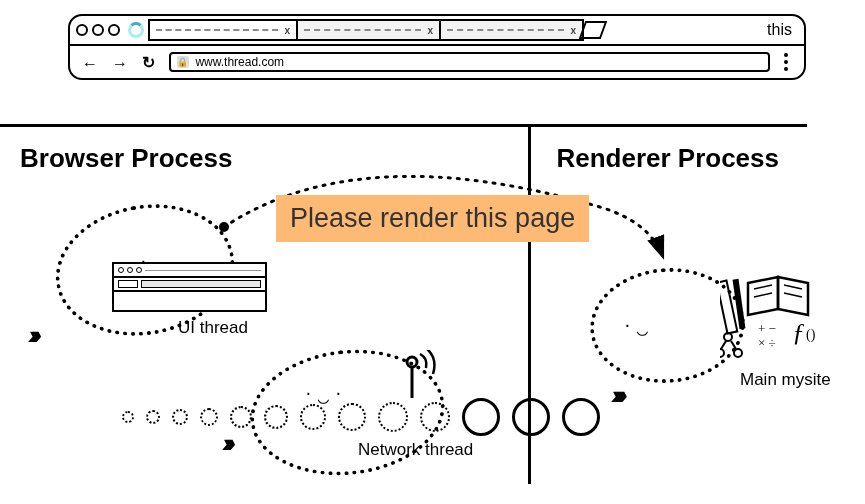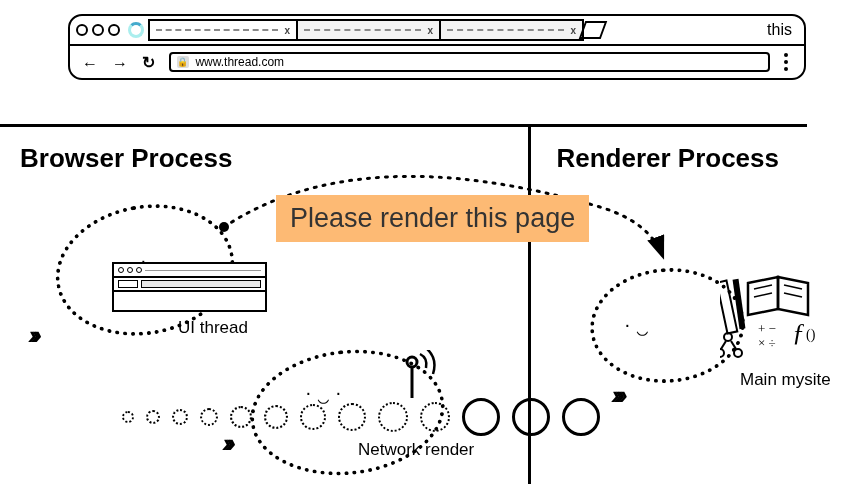--- a/index.html
+++ b/index.html
@@ -245,21 +245,21 @@
 <div class="chevrons" style="left:28px; top:320px;">›››</div>
 
 <div class="blob net"></div>
 <div class="face" style="left:305px; top:378px;">· ‿ ·</div>
 <svg class="antenna">
   <line x1="14" y1="48" x2="14" y2="16" stroke="#000" stroke-width="3"></line>
   <circle cx="14" cy="12" r="5" fill="none" stroke="#000" stroke-width="3"></circle>
   <path d="M22 4 Q30 8 28 18" fill="none" stroke="#000" stroke-width="2.5"></path>
   <path d="M28 -2 Q40 8 35 24" fill="none" stroke="#000" stroke-width="2.5"></path>
 </svg>
-<div class="thread-label" style="left:358px; top:440px;">Network render</div>
+<div class="thread-label" style="left:358px; top:440px;">Network thread</div>
 <div class="chevrons" style="left:222px; top:428px;">›››</div>
 
 <div class="blob main"></div>
 <div class="face" style="left:624px; top:310px;">· ‿</div>
 <div class="tools">
   <svg width="120" height="90">
 
     <rect x="2" y="6" width="10" height="52" fill="none" stroke="#000" stroke-width="2" transform="rotate(-12 7 32)"></rect>
 
     <rect x="16" y="4" width="6" height="50" fill="#000" transform="rotate(-8 19 29)"></rect>

